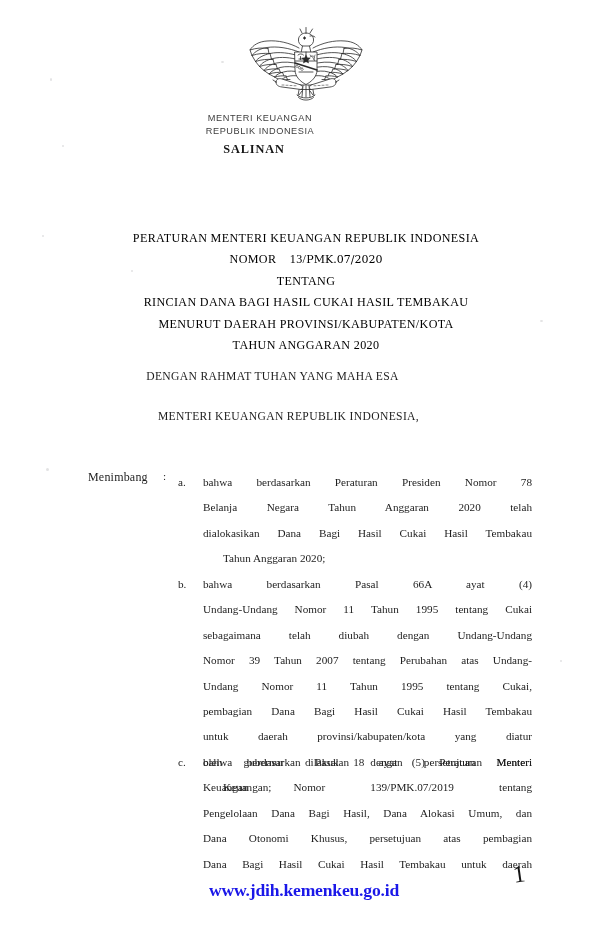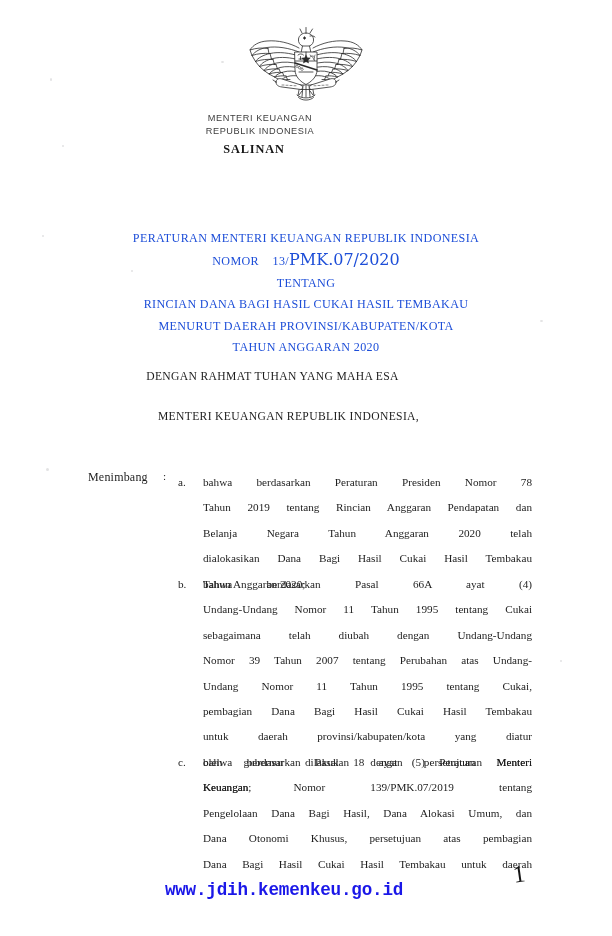--- a/index.html
+++ b/index.html
@@ -68,26 +68,26 @@
     position: absolute;
     left: 0;
     top: 228px;
     width: 612px;
     text-align: center;
   }
   .title-line {
     font-size: 12.1px;
     letter-spacing: .35px;
     line-height: 21.4px;
-    color: #1d4ed8;
+    color: #000000;
     white-space: pre;
   }
   .title-line .pmk {
     font-family: "DejaVu Serif", "Liberation Serif", serif;
-    font-size: 16px;
+    font-size: 11px;
     letter-spacing: 0;
   }
 
   
   .enact {
     position: absolute;
     left: 0;
     width: 545px;
     text-align: center;
     font-size: 11.6px;
@@ -139,38 +139,39 @@
     color: #1d1d1d;
     hyphens: none;
   }
   .clause .body > span { display: block; }
   
   .clause .body > span.j {
     text-align: justify;
     text-align-last: justify;
     white-space: normal;
   }
-  .clause .body > span.last { text-align: right; text-align-last: left; }
+  .clause .body > span.last { text-align: right; text-align-last: left; margin-left: 20px; }
 
   #clause-a { top: 470px; }
   #clause-b { top: 572px; }
   #clause-c { top: 750px; }
 
   
   .footer-url {
     position: absolute;
     left: 0;
     top: 880px;
     width: 568px;
     text-align: center;
-    font-family: Liberation Mono, monospace;
+    font-family: Liberation Serif, serif;
     font-size: 17.6px;
     font-weight: bold;
     letter-spacing: -.2px;
     color: #1a17e8;
+    padding-left: 20px;
   }
   .page-number-mark {
     position: absolute;
     left: 513px;
     top: 862px;
     font-family: "Liberation Serif", "DejaVu Serif", serif;
     font-size: 24px;
     color: #141414;
     transform: rotate(-8deg);
     line-height: 1;
@@ -281,21 +282,20 @@
   <div class="enact l1">DENGAN RAHMAT TUHAN YANG MAHA ESA</div>
   <div class="enact l2">MENTERI KEUANGAN REPUBLIK INDONESIA,</div>
 
   <div class="menimbang-label">Menimbang</div>
   <div class="menimbang-colon">:</div>
 
   <div class="clause" id="clause-a">
     <div class="marker">a.</div>
     <div class="body">
       <span class="j">bahwa berdasarkan Peraturan Presiden Nomor 78</span>
-      <span class="j">Tahun 2019 tentang Rincian Anggaran Pendapatan dan</span>
       <span class="j">Belanja Negara Tahun Anggaran 2020 telah</span>
       <span class="j">dialokasikan Dana Bagi Hasil Cukai Hasil Tembakau</span>
       <span class="last">Tahun Anggaran 2020;</span>
     </div>
   </div>
 
   <div class="clause" id="clause-b">
     <div class="marker">b.</div>
     <div class="body">
       <span class="j">bahwa berdasarkan Pasal 66A ayat (4)</span>

